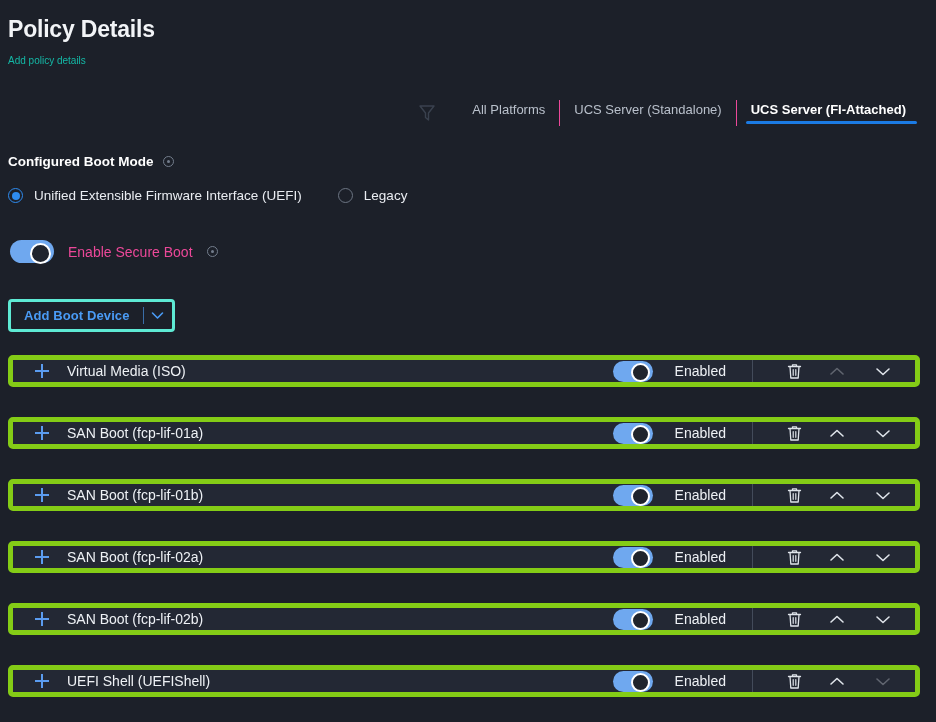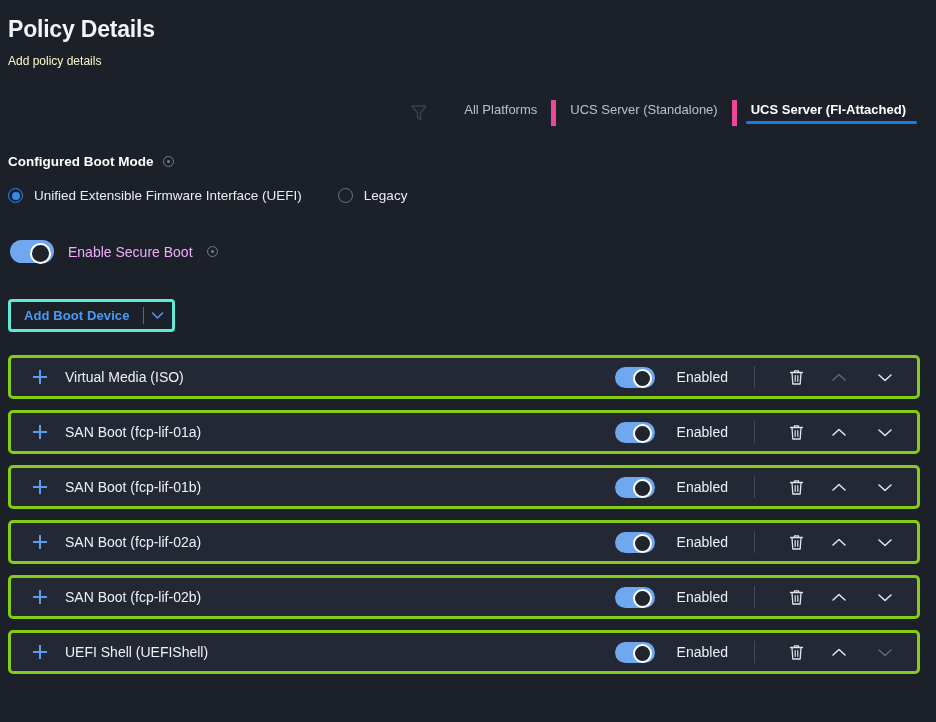--- a/index.html
+++ b/index.html
@@ -25,22 +25,22 @@
 
   .page-title {
     font-size: 23px;
     font-weight: bold;
     color: #f2f4f7;
     letter-spacing: -0.2px;
     line-height: 30px;
   }
 
   .page-subtitle {
-    font-size: 12px;
-    color: #fef9c3;
+    font-size: 10px;
+    color: #14b8a6;
     margin-top: 8px;
     line-height: 18px;
   }
 
   
   .tabbar {
     position: absolute;
     top: 96px;
     right: 16px;
     display: flex;
@@ -59,21 +59,21 @@
   }
 
   .tab {
     font-size: 13px;
     color: #b9c0cb;
     padding: 2px 14px 9px 14px;
     position: relative;
     white-space: nowrap;
     cursor: pointer;
   }
-  .tab.sep { border-left: 5px solid #ec4899; }
+  .tab.sep { border-left: 1px solid #ec4899; }
 
   .tab.active {
     color: #ffffff;
     font-weight: bold;
   }
   .tab.active::after {
     content: "";
     position: absolute;
     left: 9px; right: 3px;
     bottom: 2px;
@@ -145,21 +145,21 @@
 
   
   .secure-row {
     position: absolute;
     top: 240px;
     left: 10px;
     display: flex;
     align-items: center;
     gap: 14px;
   }
-  .secure-row .lbl { font-size: 14px; color: #f0abfc; }
+  .secure-row .lbl { font-size: 14px; color: #ec4899; }
 
   .switch {
     width: 44px; height: 23px;
     border-radius: 12px;
     background: #6fa8ef;
     position: relative;
     flex: none;
     cursor: pointer;
   }
   .switch::after {
@@ -211,25 +211,25 @@
 
   
   .list {
     position: absolute;
     top: 355px;
     left: 8px;
     right: 16px;
   }
 
   .device-row {
-    height: 44px;
+    height: 32px;
     background: #232834;
-    border: 3px solid #84cc16;
+    border: 5px solid #84cc16;
     border-radius: 5px;
-    margin-bottom: 11px;
+    margin-bottom: 30px;
     display: flex;
     align-items: center;
     padding: 0 14px 0 22px;
   }
 
   .expand-plus {
     width: 14px; height: 14px;
     position: relative;
     flex: none;
     margin-right: 18px;

